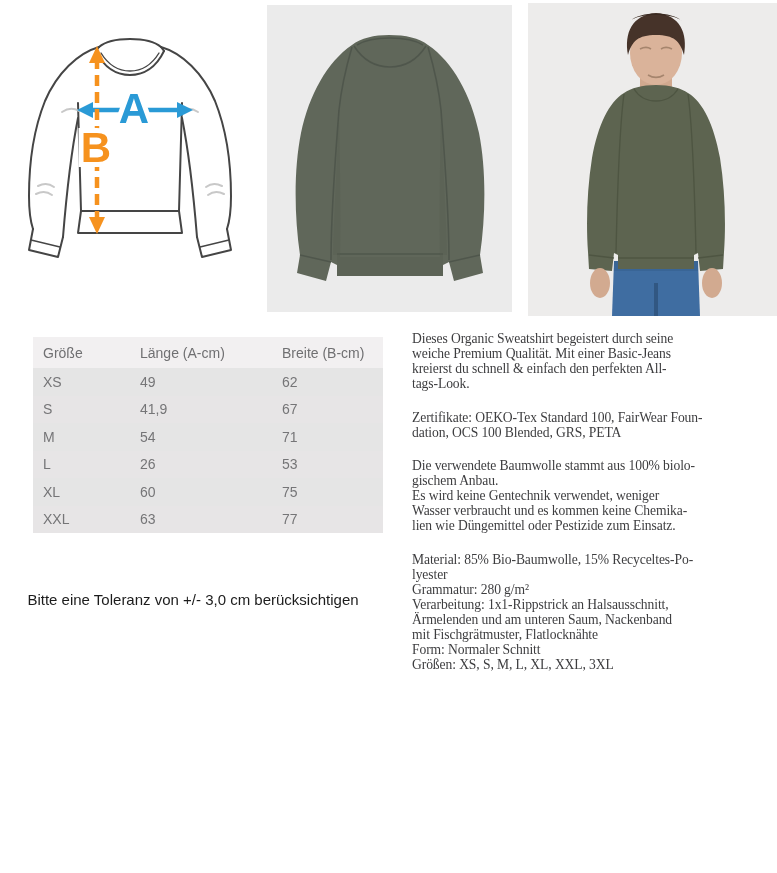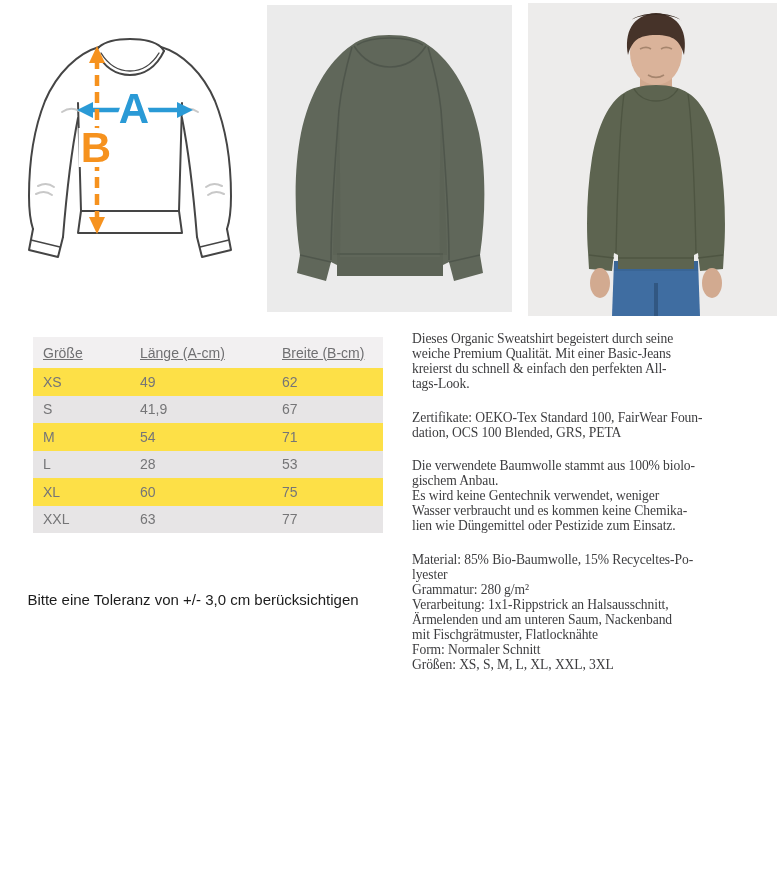--- a/index.html
+++ b/index.html
@@ -17,23 +17,23 @@
   
   .size-table-wrap { position:absolute; left:33px; top:337px; width:350px; }
   table.size-table { width:350px; border-collapse:collapse; table-layout:fixed; }
   table.size-table col.c1 { width:107px; }
   table.size-table col.c2 { width:142px; }
   table.size-table col.c3 { width:101px; }
   table.size-table th, table.size-table td {
     text-align:left; font-weight:400; font-size:14px; color:#757577;
     height:27.5px; padding:0; vertical-align:middle;
   }
-  table.size-table th { height:31px; background:#f2f0f1; color:#707072;text-decoration:underline; }
+  table.size-table th { height:31px; background:#f2f0f1; color:#707072; }
   table.size-table th:first-child, table.size-table td:first-child { padding-left:10px; }
-  tr.row-light td { background:#fde047; }
+  tr.row-light td { background:#e5e5e5; }
   tr.row-dark td { background:#e7e5e6; }
 
   .tolerance-note {
     position:absolute; left:18px; top:591px; width:350px;
     text-align:center; font-size:15px; color:#1c1c1c;
   }
 
   
   .description { position:absolute; left:412px; top:331px; width:362px; }
   .description p {
@@ -194,21 +194,21 @@
           <td>41,9</td>
           <td>67</td>
         </tr>
         <tr class="row-light">
           <td>M</td>
           <td>54</td>
           <td>71</td>
         </tr>
         <tr class="row-dark">
           <td>L</td>
-          <td>28</td>
+          <td>26</td>
           <td>53</td>
         </tr>
         <tr class="row-light">
           <td>XL</td>
           <td>60</td>
           <td>75</td>
         </tr>
         <tr class="row-dark">
           <td>XXL</td>
           <td>63</td>

